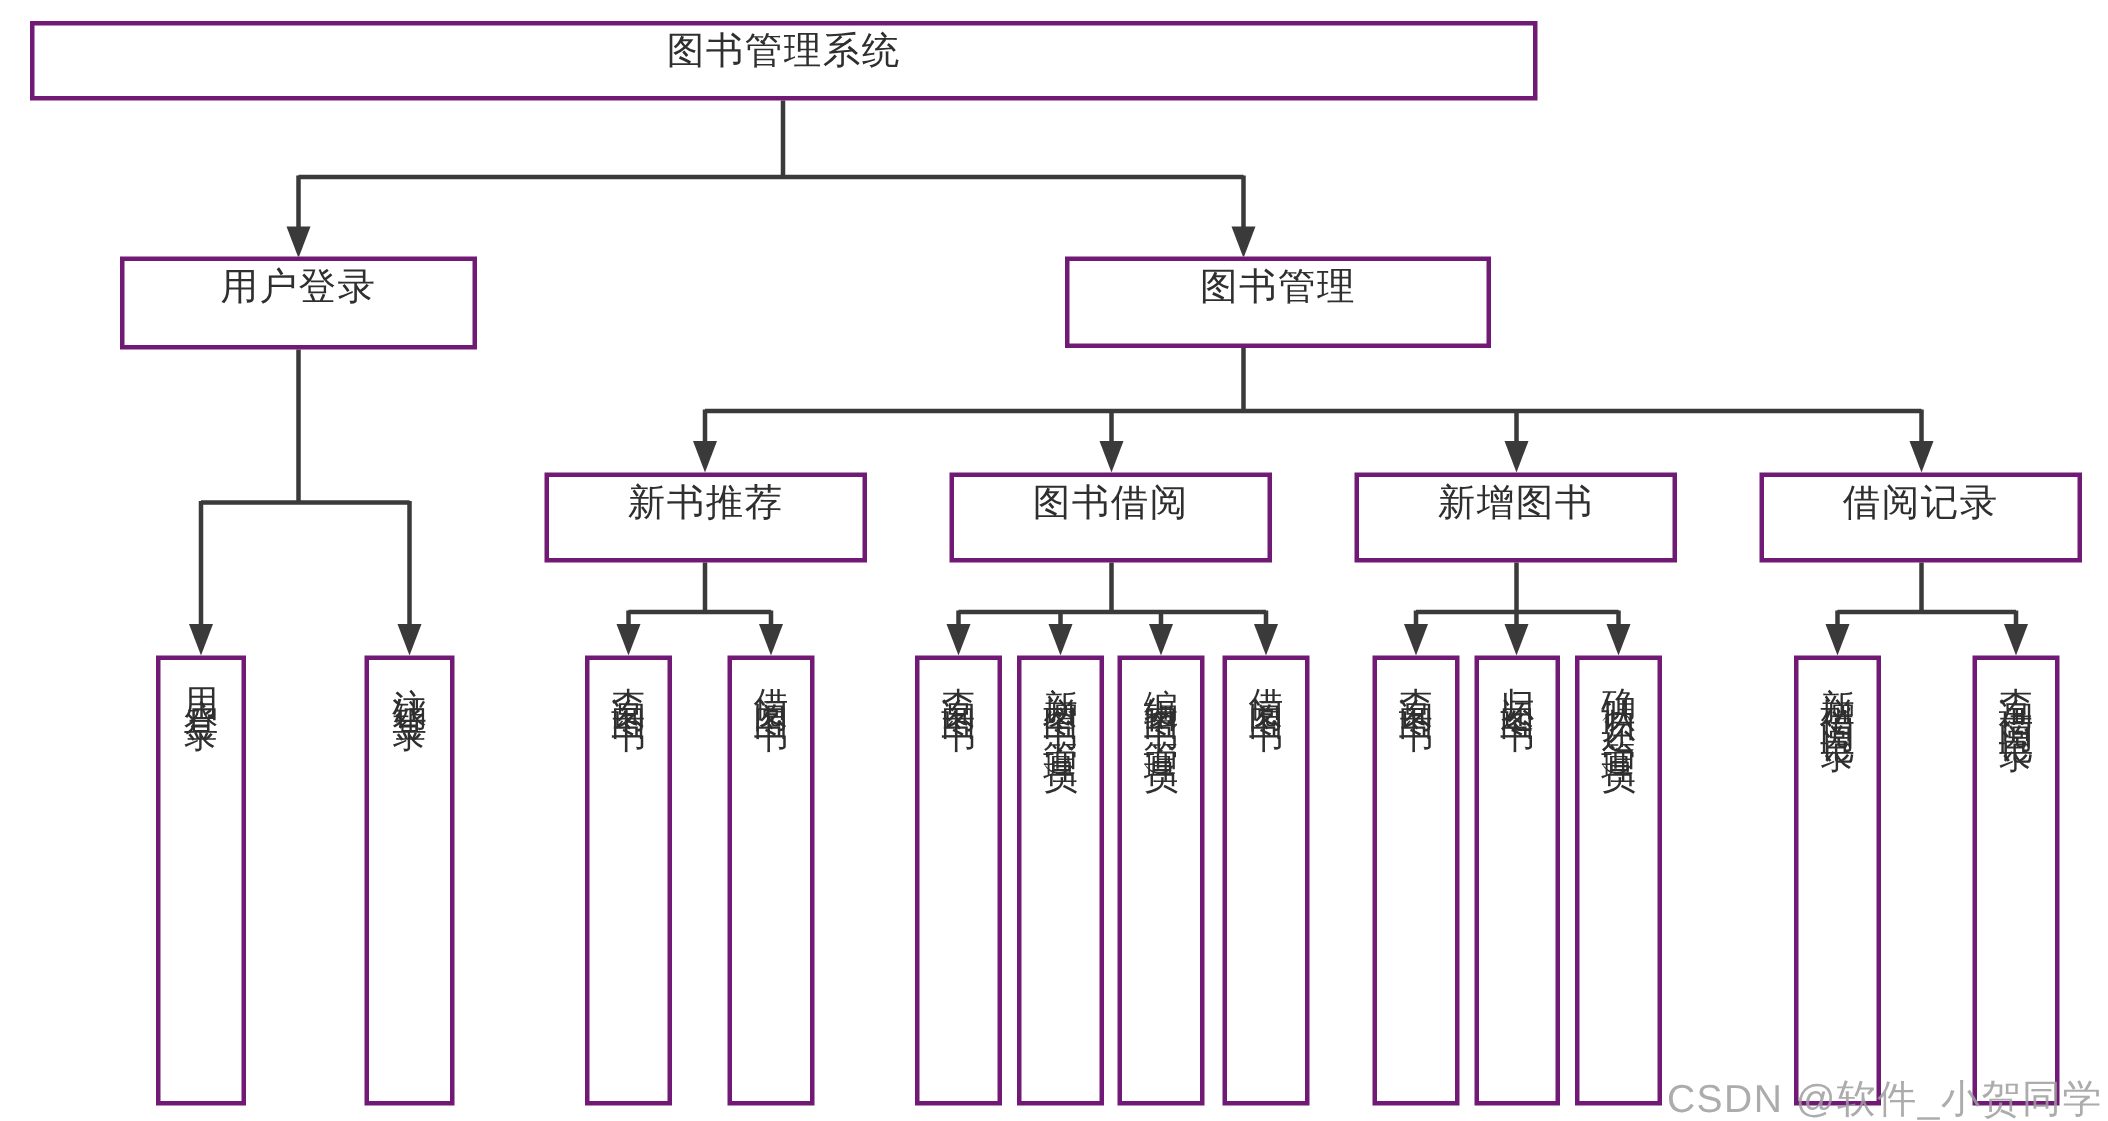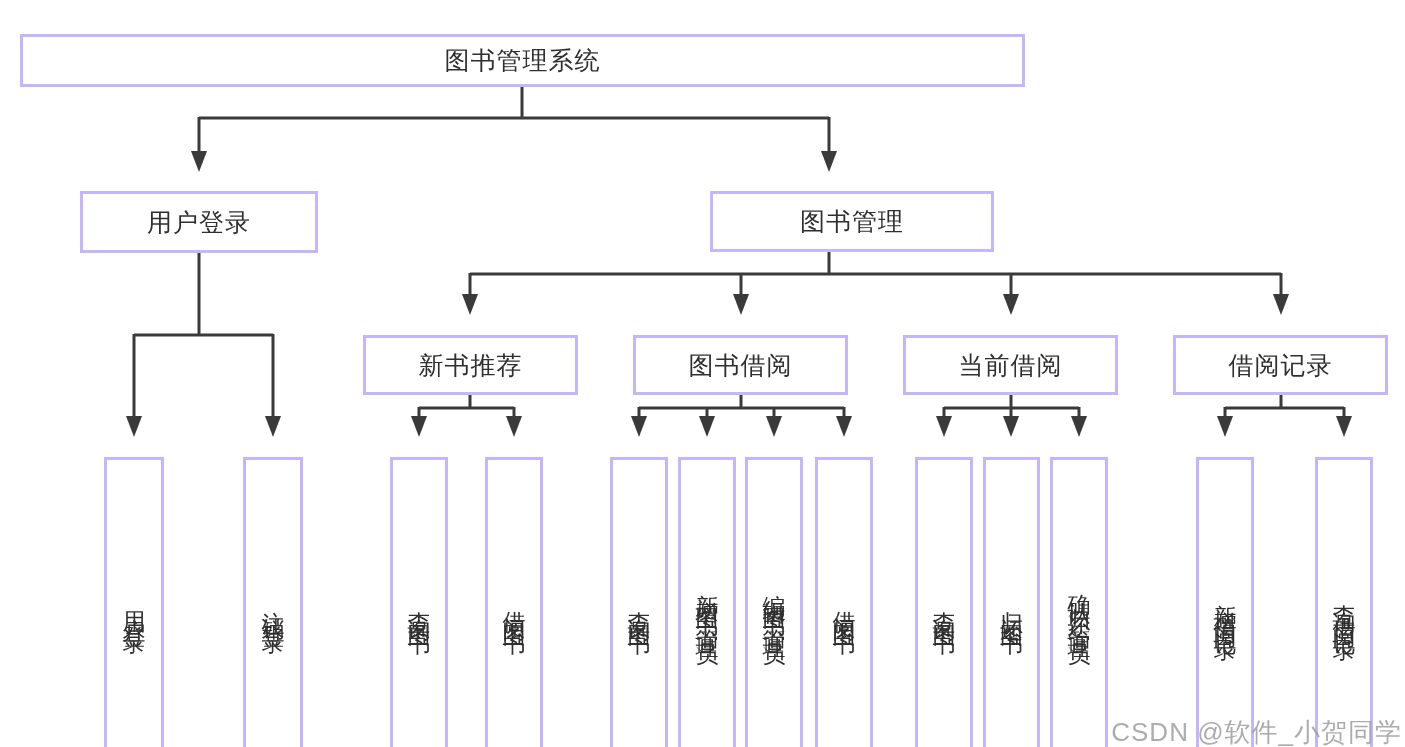--- a/index.html
+++ b/index.html
@@ -18,27 +18,26 @@
   }
   .connectors {
     position: absolute;
     left: 0;
     top: 0;
     z-index: 1;
   }
   .node {
     position: absolute;
     background: #ffffff;
-    border: 3px solid #c4b5fd;
+    border: 3px solid #701a75;
     display: flex;
-    align-items: center;
+    align-items: flex-start;
     justify-content: center;
     z-index: 2;
     color: #2f2f2f;
-    margin-top: 20px;
   }
   .node.h span {
     font-size: 25px;
     letter-spacing: 1px;
     white-space: nowrap;
   }
   .node.v span {
     writing-mode: vertical-rl;
     text-orientation: mixed;
     font-size: 23px;
@@ -117,21 +116,21 @@
     <span>图书管理</span>
   </div>
 
   <div class="node h" style="left:633px; top:315px; width:215px; height:60px;">
     <span>图书借阅</span>
   </div>
   <div class="node h" style="left:363px; top:315px; width:215px; height:60px;">
     <span>新书推荐</span>
   </div>
   <div class="node h" style="left:903px; top:315px; width:215px; height:60px;">
-    <span>当前借阅</span>
+    <span>新增图书</span>
   </div>
   <div class="node h" style="left:1173px; top:315px; width:215px; height:60px;">
     <span>借阅记录</span>
   </div>
 
   <div class="node v" style="left:104px; top:437px; width:60px; height:300px;">
     <span>用户登录</span>
   </div>
   <div class="node v" style="left:243px; top:437px; width:60px; height:300px;">
     <span>注销登录</span>

